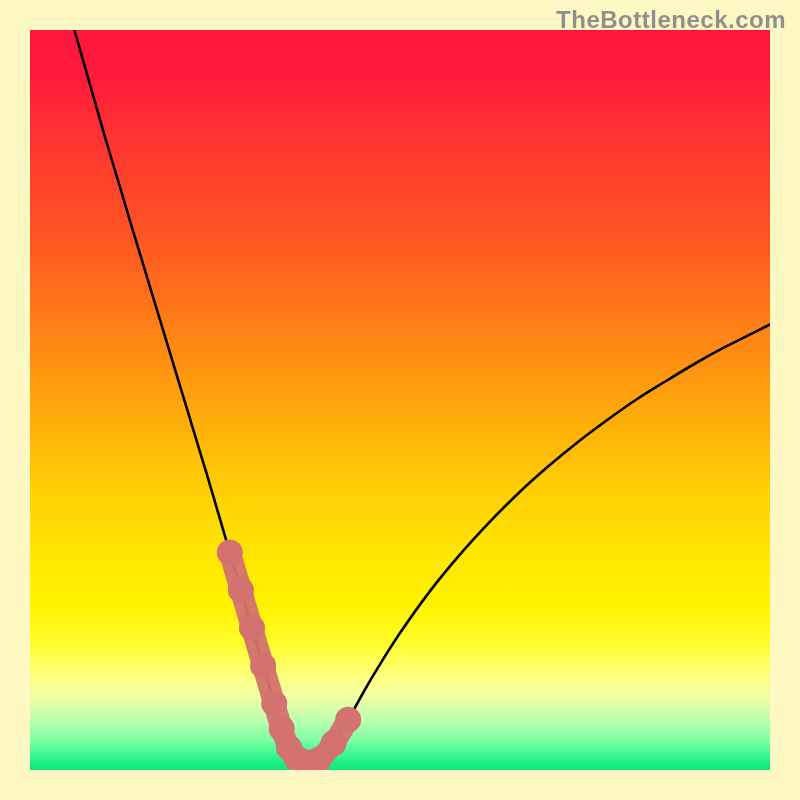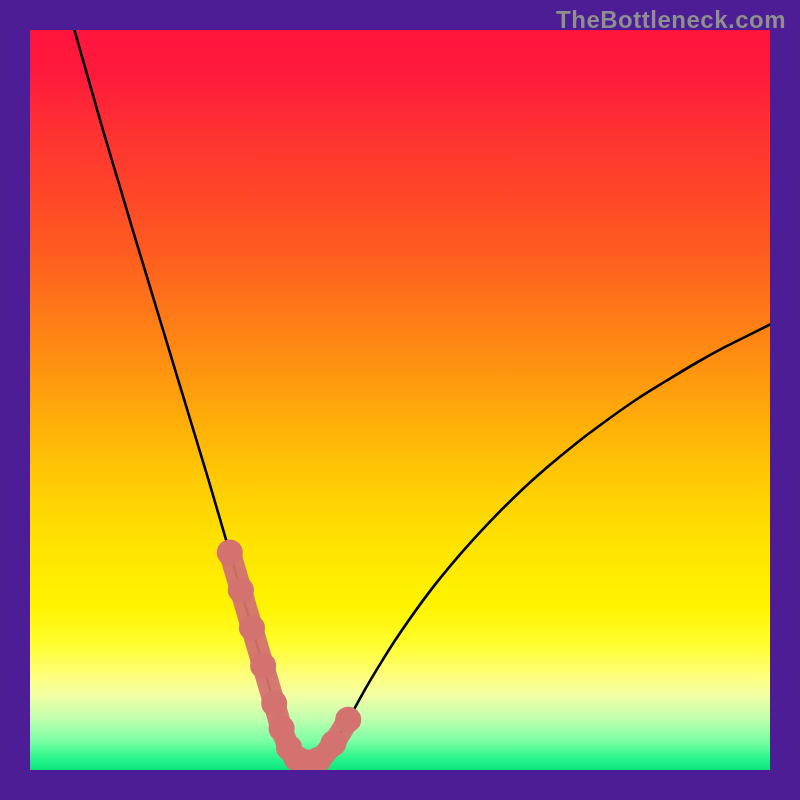--- a/index.html
+++ b/index.html
@@ -6,21 +6,21 @@
     margin: 0;
     padding: 0;
     width: 800px;
     height: 800px;
     background: #000;
     overflow: hidden;
   }
   .frame {
     position: absolute;
     inset: 0;
-    background: #4c1d95;
+    background: #fef9c3;
   }
   .plot {
     position: absolute;
     left: 30px;
     top: 30px;
     width: 740px;
     height: 740px;
     overflow: hidden;
   }
   .watermark {

